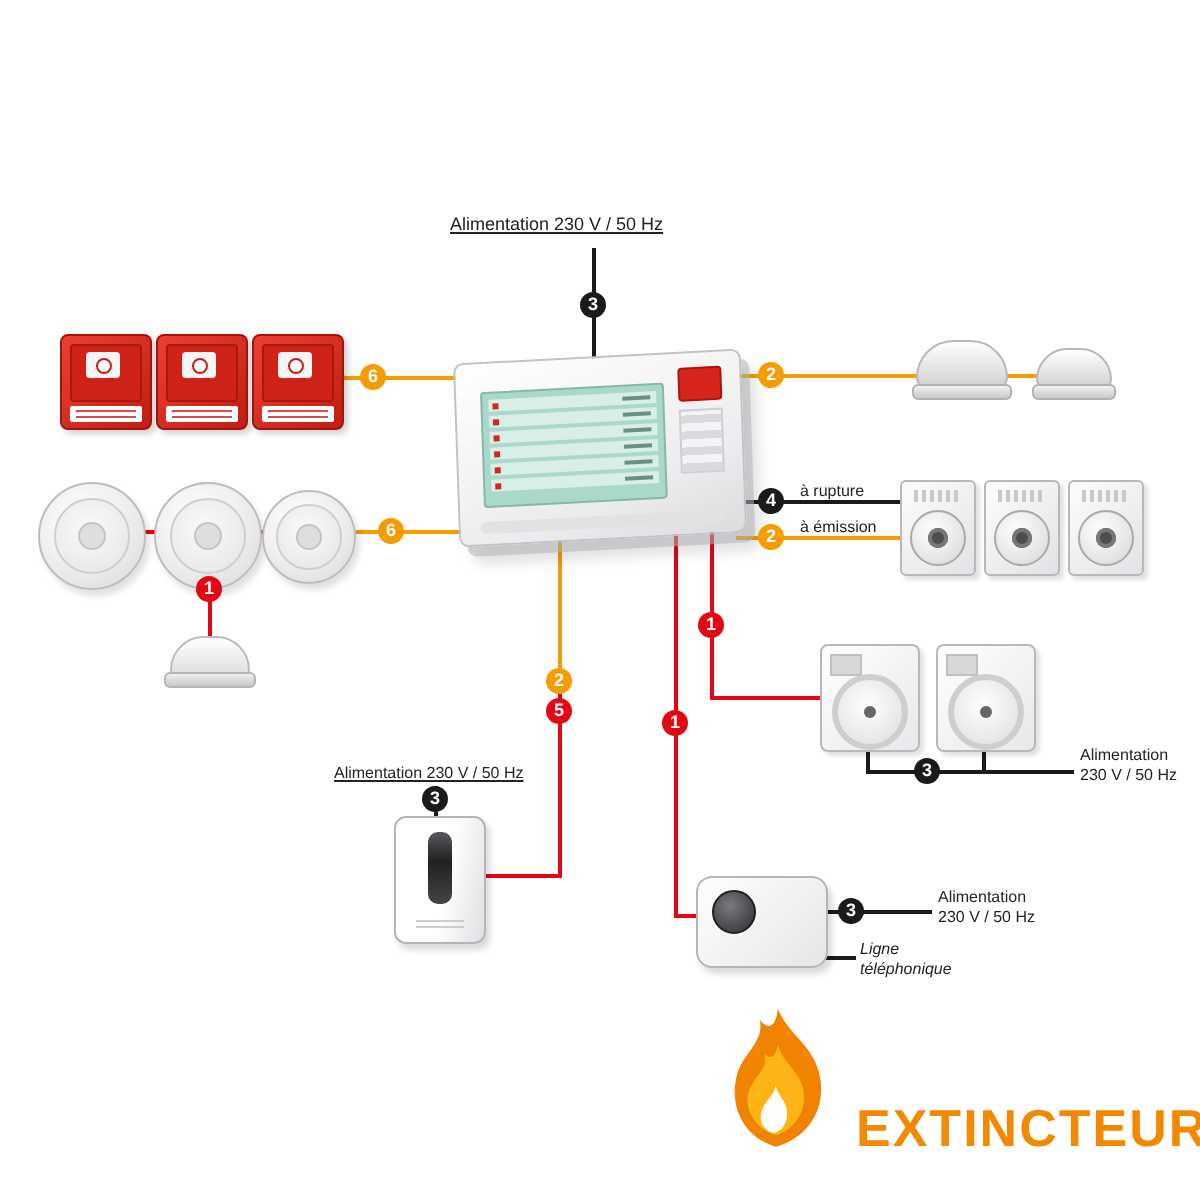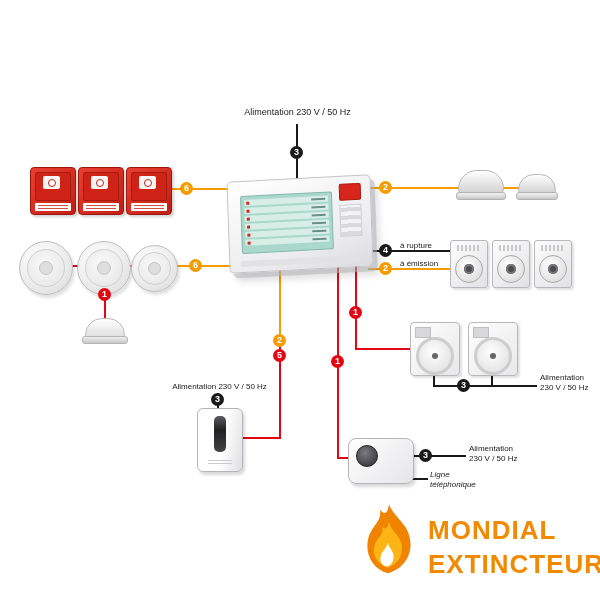--- a/index.html
+++ b/index.html
@@ -16,21 +16,21 @@
   
   .badge{position:absolute;width:13px;height:13px;border-radius:50%;color:#fff;
          font:bold 9px/13px "Liberation Sans",sans-serif;text-align:center;z-index:6;}
   .badge.orange{background:#F59C00;}
   .badge.red{background:#E30613;}
   .badge.black{background:#1A1A1A;}
 
   
   .lbl{position:absolute;font:8px/1.3 "Liberation Sans",sans-serif;color:#222;z-index:6;white-space:nowrap;}
   .lbl.big{font-size:9px;}
-  .lbl.center{text-align:center;}
+  .lbl.center{text-decoration:underline;}
 
   
   .callpoint{position:absolute;width:44px;height:46px;z-index:2;border-radius:4px;
     background:linear-gradient(135deg,#ea4033,#c01e12);border:1px solid #9e150c;
     box-shadow:2px 2px 3px rgba(0,0,0,.18);}
   .cp-in{position:absolute;left:4px;right:4px;top:4px;bottom:13px;background:#cf2317;
     border:1px solid #a81a0e;border-radius:2px;}
   .cp-el{position:absolute;left:12px;top:8px;width:17px;height:13px;background:#f5f5f5;border-radius:2px;}
   .cp-el::after{content:"";position:absolute;left:5px;top:3px;width:6px;height:6px;border-radius:50%;
     background:#fff;border:1.5px solid #c42014;}
@@ -248,16 +248,15 @@
   <div class="lbl" style="left:430px;top:470px;font-style:italic;">
     <div>Ligne</div>
     <div>téléphonique</div>
   </div>
 
   <svg class="logo-flame" width="68" height="82" viewBox="0 0 60 72">
     <path d="M30 0 C34 11 45 16 48 28 C52 43 44 57 29 61 C15 57 8 43 12 29 C15 19 24 15 22 5 C26 10 29 8 30 0 Z" fill="#F08400"></path>
     <path d="M30 16 C32 24 39 27 41 35 C43 45 38 53 29 56 C20 53 15 45 17 37 C19 30 26 27 24 20 C27 23 29 21 30 16 Z" fill="#FCB514"></path>
     <path d="M29 34 C30 39 34 41 34 46 C34 51 32 54 28 55 C24 54 21 50 23 45 C24 41 28 39 29 34 Z" fill="#FFFFFF"></path>
   </svg>
-  <div class="logo-line" style="left:428px;top:517px;">MONDIAL</div>
   <div class="logo-line" style="left:428px;top:551px;">EXTINCTEUR</div>
 
 </div>
 
 </body></html>

